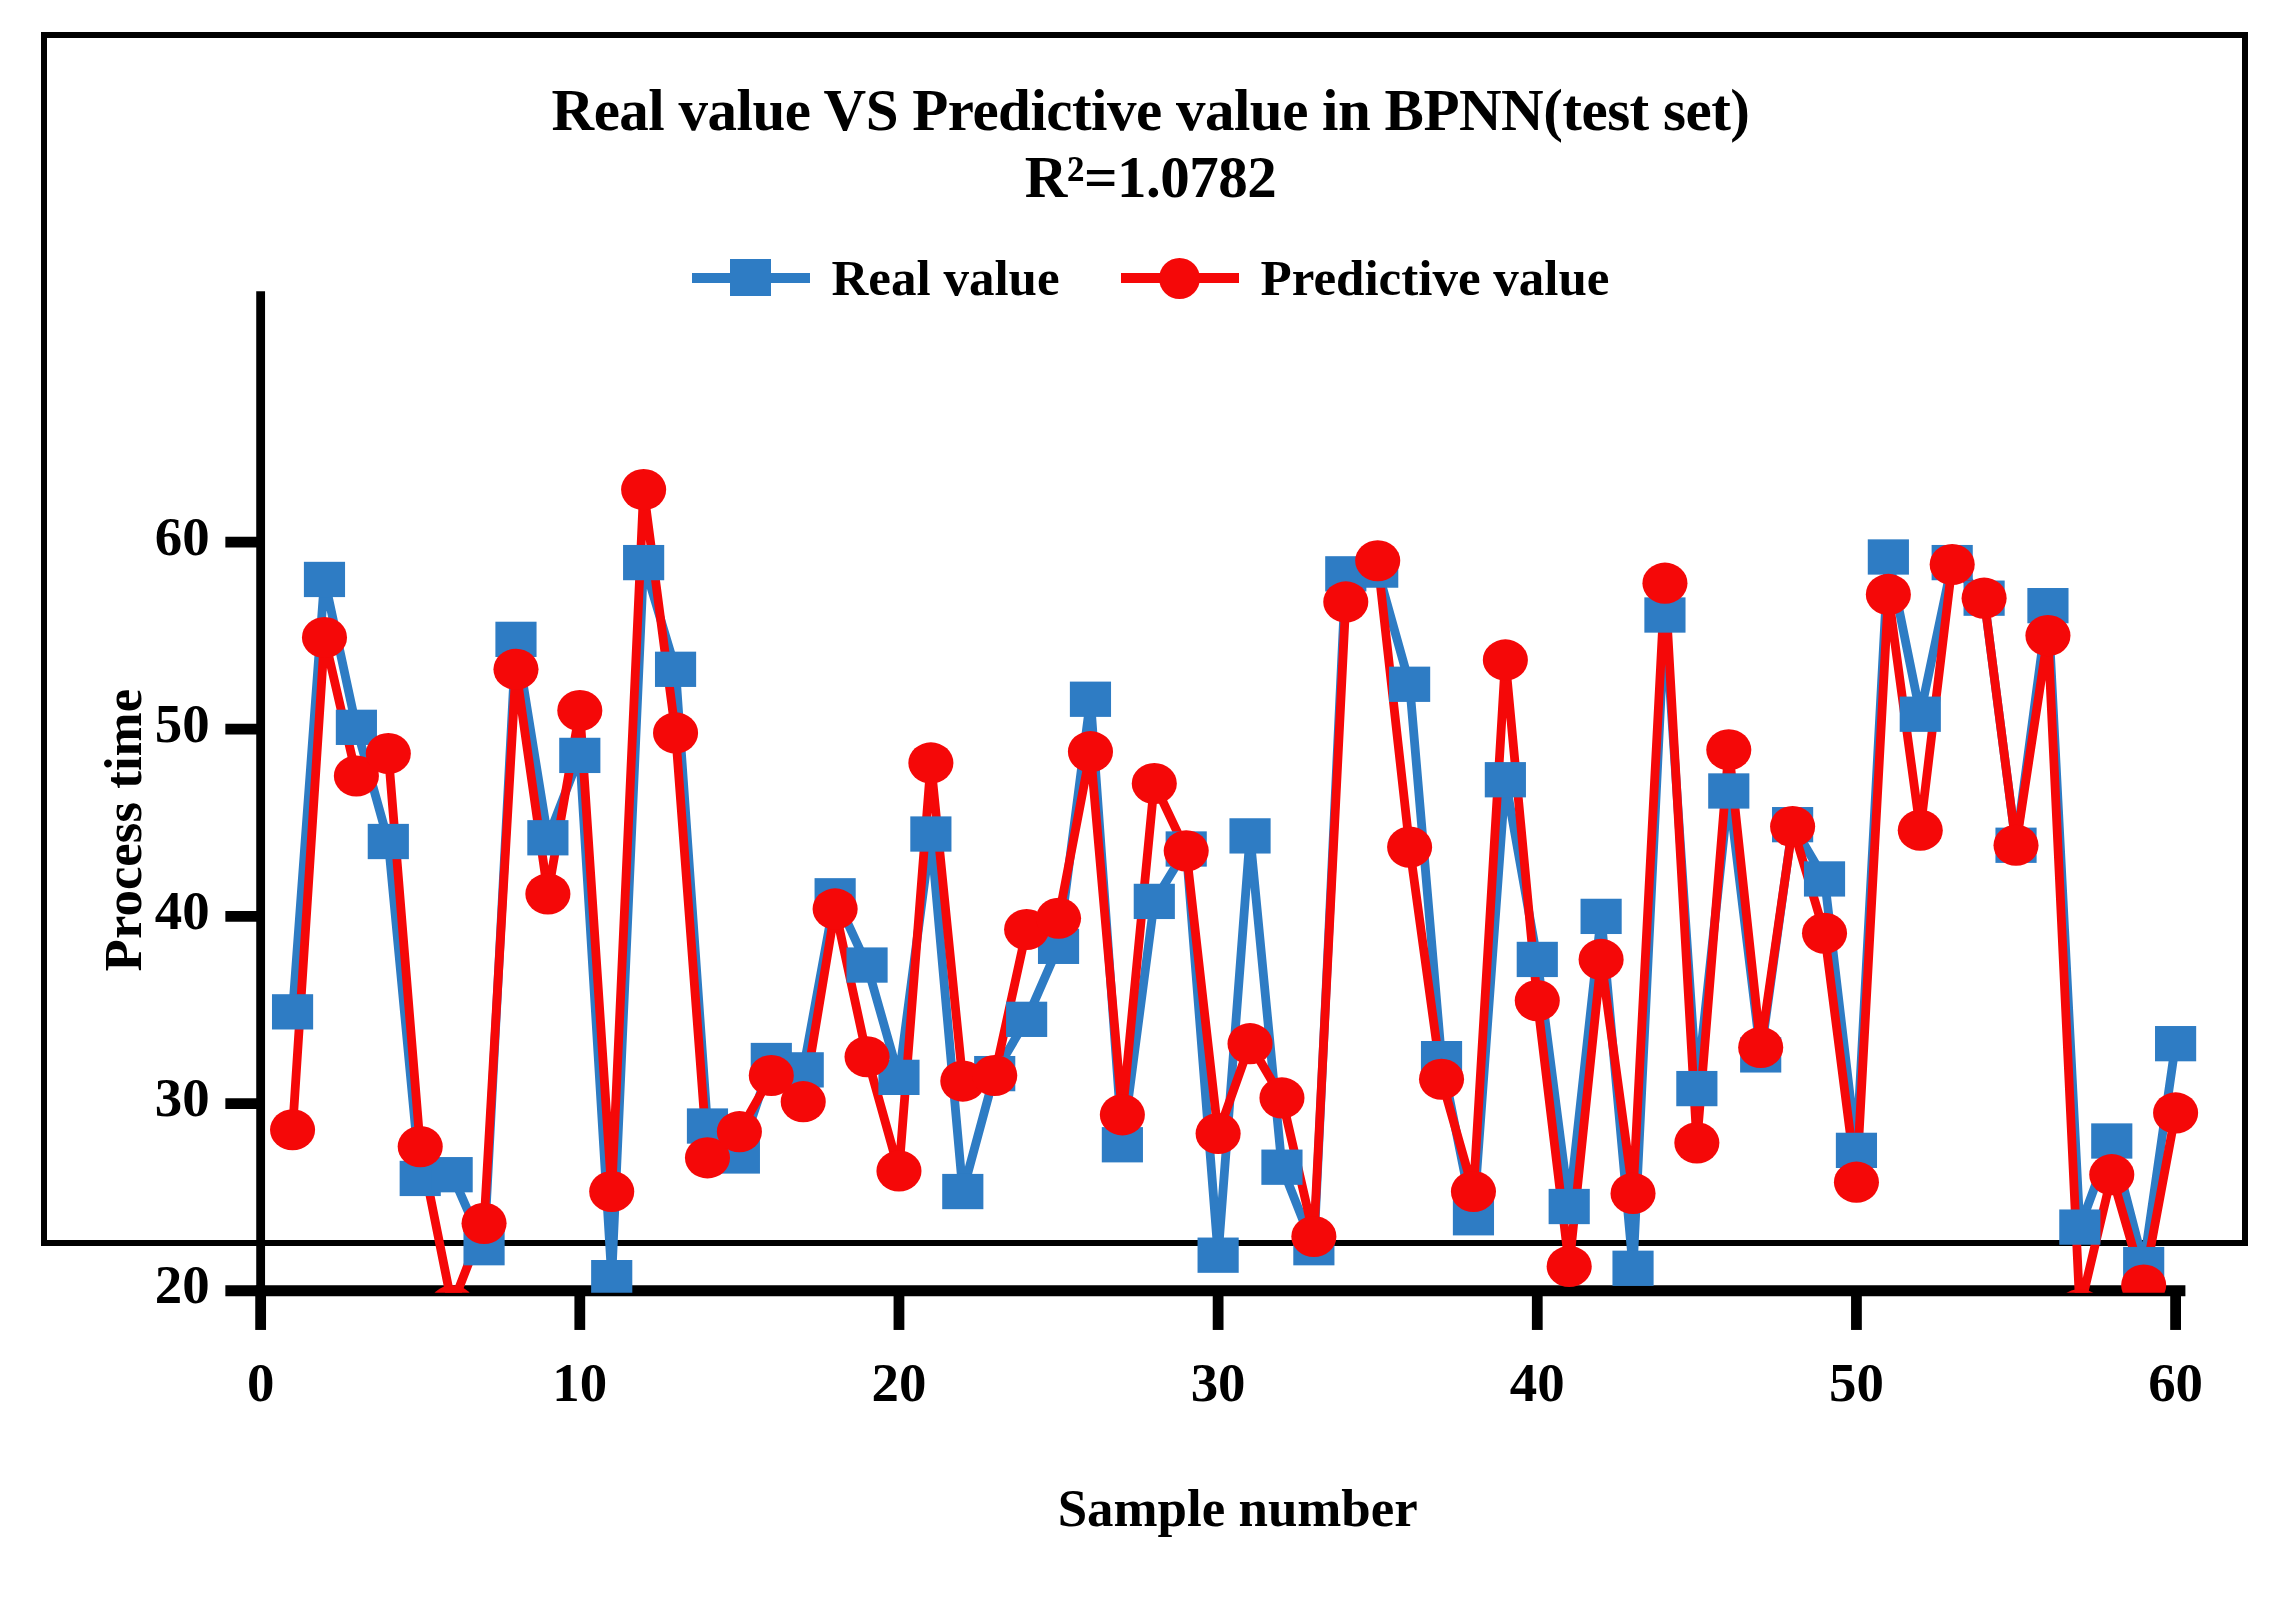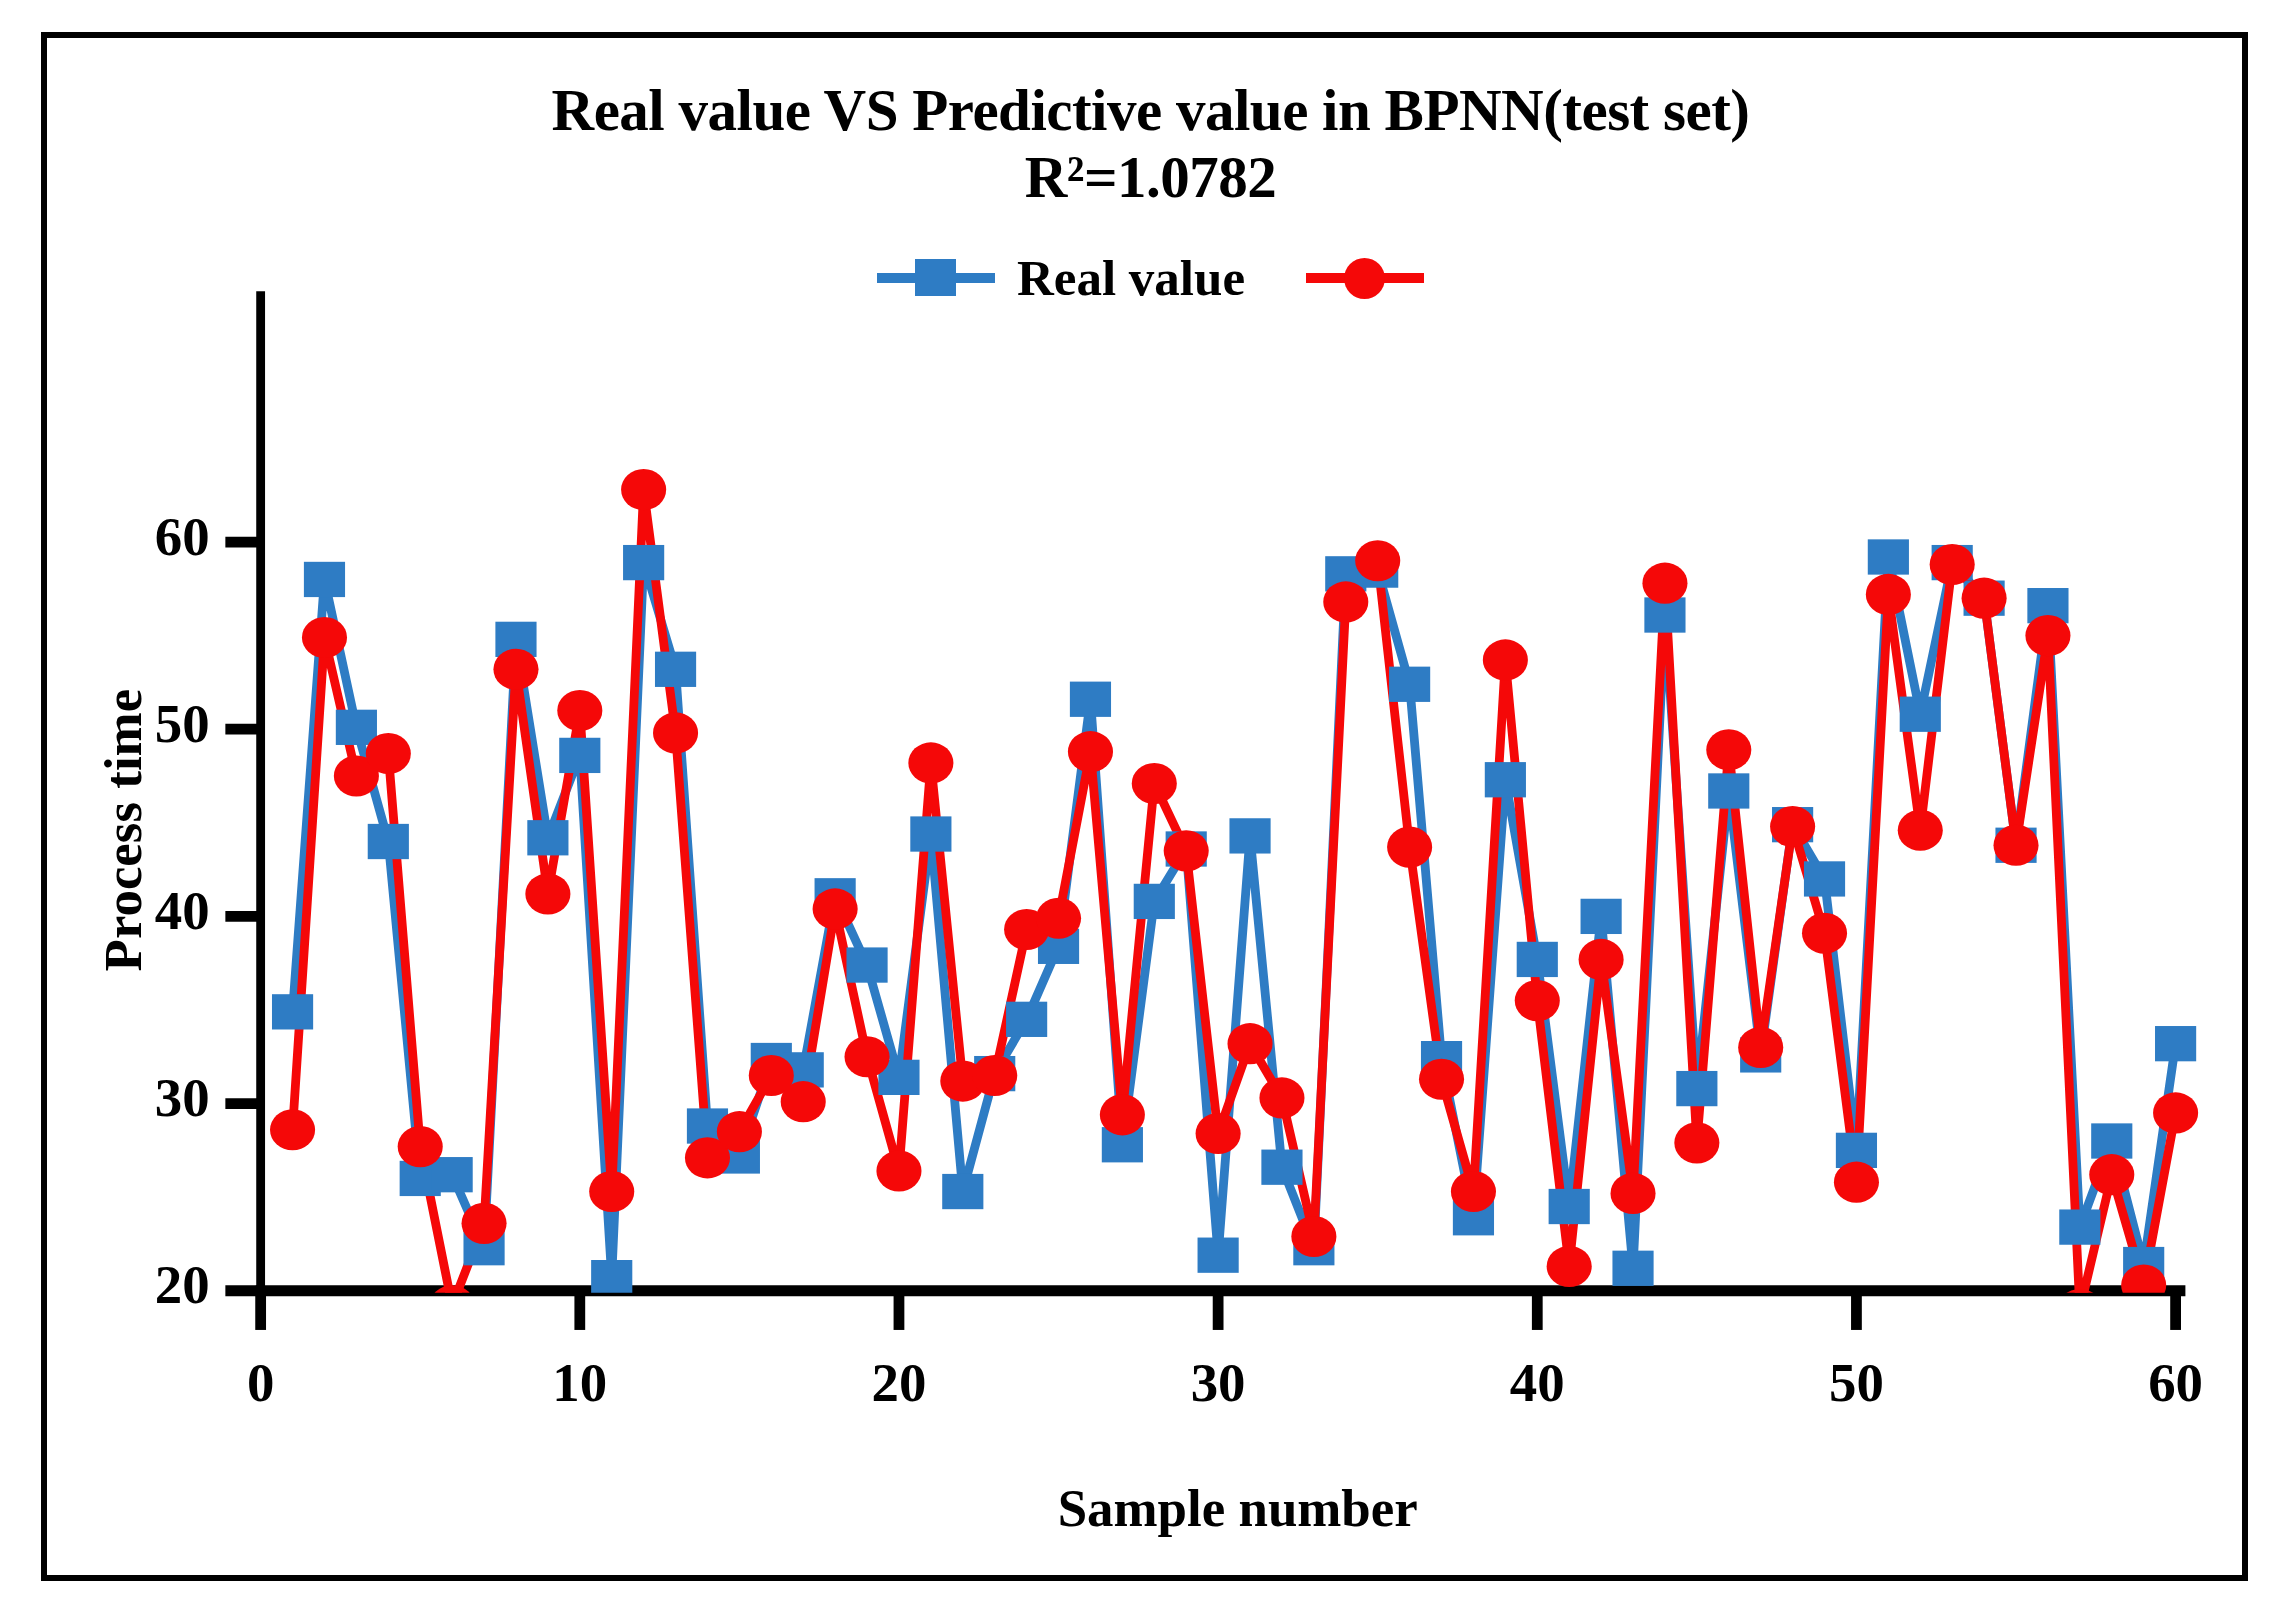--- a/index.html
+++ b/index.html
@@ -11,21 +11,21 @@
     width: 2293px;
     height: 1619px;
     font-family: "Liberation Serif", serif;
     overflow: hidden;
   }
   #figure-frame {
     position: absolute;
     left: 41px;
     top: 32px;
     width: 2207px;
-    height: 1549px;
+    height: 1214px;
     border: 6.9px solid #000000;
     background: #ffffff;
     box-sizing: border-box;
   }
   #chart-root {
     position: absolute;
     left: 0;
     top: 0;
     width: 2207px;
     height: 1549px;
@@ -141,20 +141,21 @@
           <span class="lg-line" style="background:#2E7CC4;"></span>
           <span class="lg-sq" style="background:#2E7CC4;"></span>
         </span>
         <span class="legend-label">Real value</span>
       </div>
       <div class="legend-entry">
         <span class="legend-glyph">
           <span class="lg-line" style="background:#F50808;"></span>
           <span class="lg-ci" style="background:#F50808;"></span>
         </span>
+        <span class="legend-label">Predictive value</span>
       </div>
     </div>
 
     <svg id="plot-svg" width="2207" height="1549" viewBox="0 0 2252 1580">
       <g id="axes-layer">
           <line x1="218" y1="258" x2="218" y2="1278" stroke="#000000" stroke-width="9"></line>
           <line x1="213" y1="1278" x2="2182" y2="1278" stroke="#000000" stroke-width="11"></line>
           <line x1="182" y1="1278" x2="218" y2="1278" stroke="#000000" stroke-width="11"></line>
           <line x1="182" y1="1087" x2="218" y2="1087" stroke="#000000" stroke-width="11"></line>
           <line x1="182" y1="896" x2="218" y2="896" stroke="#000000" stroke-width="11"></line>

